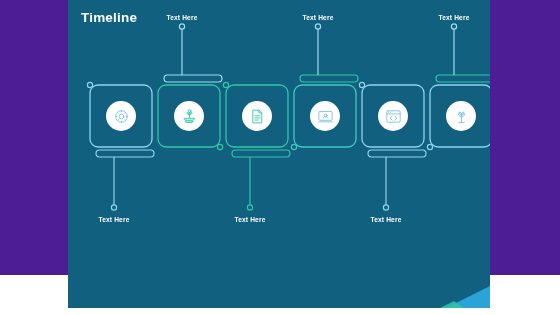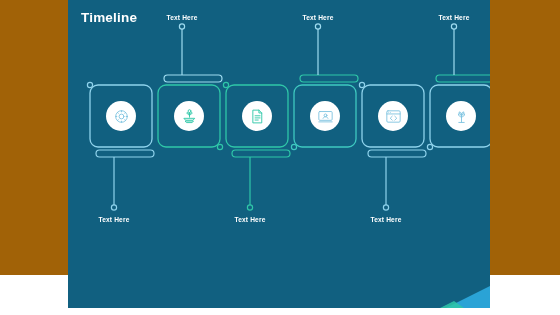--- a/index.html
+++ b/index.html
@@ -11,21 +11,21 @@
     overflow: hidden;
   }
   body {
     font-family: "Liberation Sans", sans-serif;
   }
 
   #slide-root {
     position: relative;
     width: 560px;
     height: 275px;
-    background: #a16207;
+    background: #4c1d95;
   }
 
   
   #panel {
     position: absolute;
     left: 68px;
     top: 0px;
     width: 422px;
     height: 308px;
     background: #116080;

